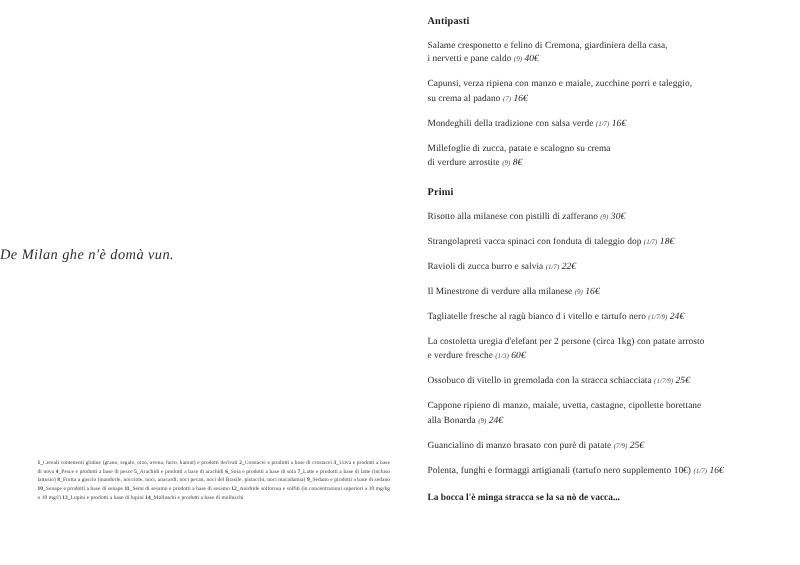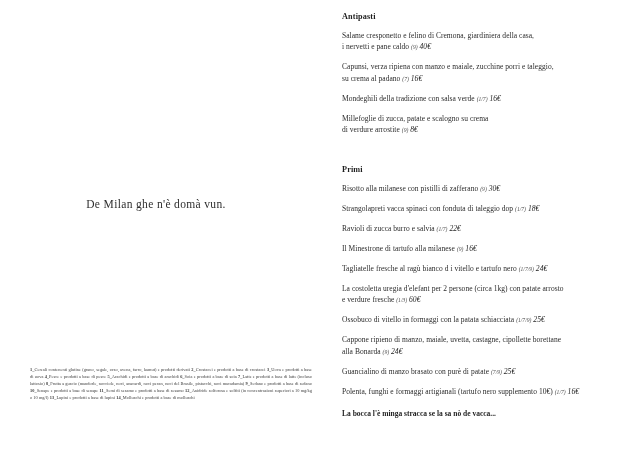--- a/index.html
+++ b/index.html
@@ -28,21 +28,22 @@
     width: 330px;
     height: 452px;
     flex: 0 0 330px;
   }
 
   .quote {
     position: absolute;
     left: 0;
     right: 18px;
     top: 198px;
-    text-align: center;
+    text-align: left;
+    font-style: italic;
     font-size: 11.5px;
     letter-spacing: 0.35px;
     color: #2e2e2e;
   }
 
   .allergen-note {
     position: absolute;
     left: 30px;
     right: 18px;
     top: 366px;
@@ -66,21 +67,21 @@
   }
 
   .section-title {
     font-weight: bold;
     font-size: 8.2px;
     letter-spacing: 0.15px;
     margin: 0 0 9px 0;
     color: #1f1f1f;
   }
   .section-title.spaced {
-    margin-top: 29px;
+    margin-top: 13px;
   }
 
   .dish {
     font-size: 7.5px;
     line-height: 1.52;
     margin: 0 0 8.5px 0;
     color: #2b2b2b;
     letter-spacing: 0.04px;
   }
   .dish .alg {
@@ -120,24 +121,24 @@
     <div id="menu-sections">
         <div class="section-title">Antipasti</div>
         <p class="dish"><span>Salame cresponetto e felino di Cremona, giardiniera della casa,<br>i nervetti e pane caldo</span> <span class="alg">(9)</span> <span class="price">40€</span></p>
         <p class="dish"><span>Capunsi, verza ripiena con manzo e maiale, zucchine porri e taleggio,<br>su crema al padano</span> <span class="alg">(7)</span> <span class="price">16€</span></p>
         <p class="dish"><span>Mondeghili della tradizione con salsa verde</span> <span class="alg">(1/7)</span> <span class="price">16€</span></p>
         <p class="dish"><span>Millefoglie di zucca, patate e scalogno su crema<br>di verdure arrostite</span> <span class="alg">(9)</span> <span class="price">8€</span></p>
         <div class="section-title spaced">Primi</div>
         <p class="dish"><span>Risotto alla milanese con pistilli di zafferano</span> <span class="alg">(9)</span> <span class="price">30€</span></p>
         <p class="dish"><span>Strangolapreti vacca spinaci con fonduta di taleggio dop</span> <span class="alg">(1/7)</span> <span class="price">18€</span></p>
         <p class="dish"><span>Ravioli di zucca burro e salvia</span> <span class="alg">(1/7)</span> <span class="price">22€</span></p>
-        <p class="dish"><span>Il Minestrone di tartufo alla milanese</span> <span class="alg">(9)</span> <span class="price">16€</span></p>
+        <p class="dish"><span>Il Minestrone di verdure alla milanese</span> <span class="alg">(9)</span> <span class="price">16€</span></p>
         <p class="dish"><span>Tagliatelle fresche al ragù bianco d i vitello e tartufo nero</span> <span class="alg">(1/7/9)</span> <span class="price">24€</span></p>
         <p class="dish"><span>La costoletta uregia d'elefant per 2 persone (circa 1kg) con patate arrosto<br>e verdure fresche</span> <span class="alg">(1/3)</span> <span class="price">60€</span></p>
-        <p class="dish"><span>Ossobuco di vitello in formaggi con la patata schiacciata</span> <span class="alg">(1/7/9)</span> <span class="price">25€</span></p>
+        <p class="dish"><span>Ossobuco di vitello in gremolada con la stracca schiacciata</span> <span class="alg">(1/7/9)</span> <span class="price">25€</span></p>
         <p class="dish"><span>Cappone ripieno di manzo, maiale, uvetta, castagne, cipollette borettane<br>alla Bonarda</span> <span class="alg">(9)</span> <span class="price">24€</span></p>
         <p class="dish"><span>Guancialino di manzo brasato con purè di patate</span> <span class="alg">(7/9)</span> <span class="price">25€</span></p>
         <p class="dish"><span>Polenta, funghi e formaggi artigianali (tartufo nero supplemento 10€)</span> <span class="alg">(1/7)</span> <span class="price">16€</span></p>
       </div>
     <div class="cheese-block">
       <div class="cheese-head">La bocca l'è minga stracca se la sa nò de vacca...</div>
 
     </div>
   </div>
 

